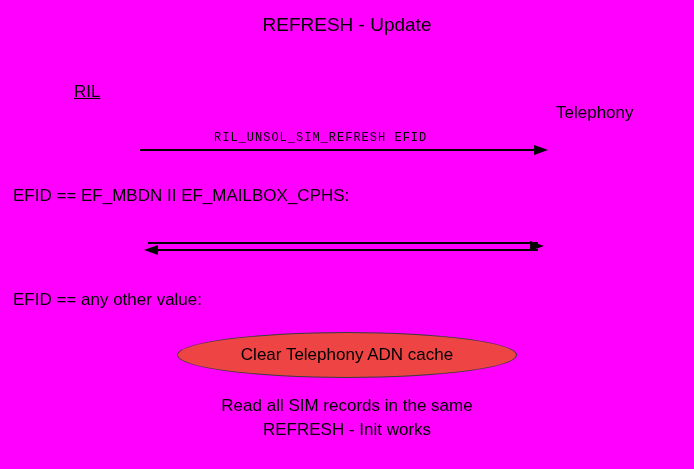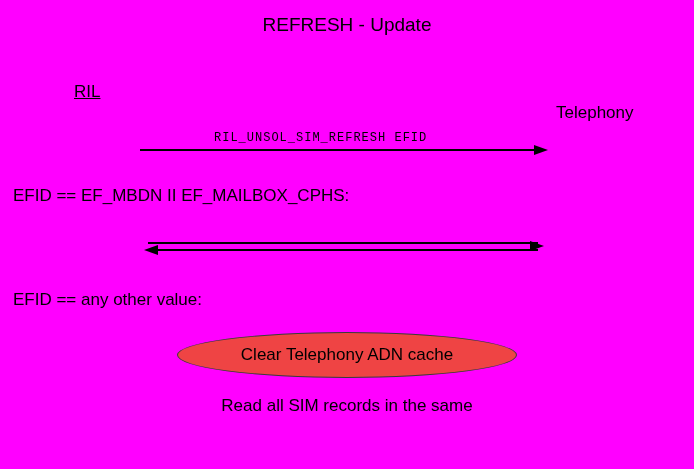--- a/index.html
+++ b/index.html
@@ -122,15 +122,16 @@
   <div class="arrowhead arrowhead-left ah3"></div>
 
   <div class="condition condition-2">EFID == any other value:</div>
 
   <div class="bubble">
     <span>Clear Telephony ADN cache</span>
   </div>
 
   <div class="footer">
     <div>Read all SIM records in the same</div>
+    <div>REFRESH - Init works</div>
   </div>
 
 </div>
 
 </body></html>

